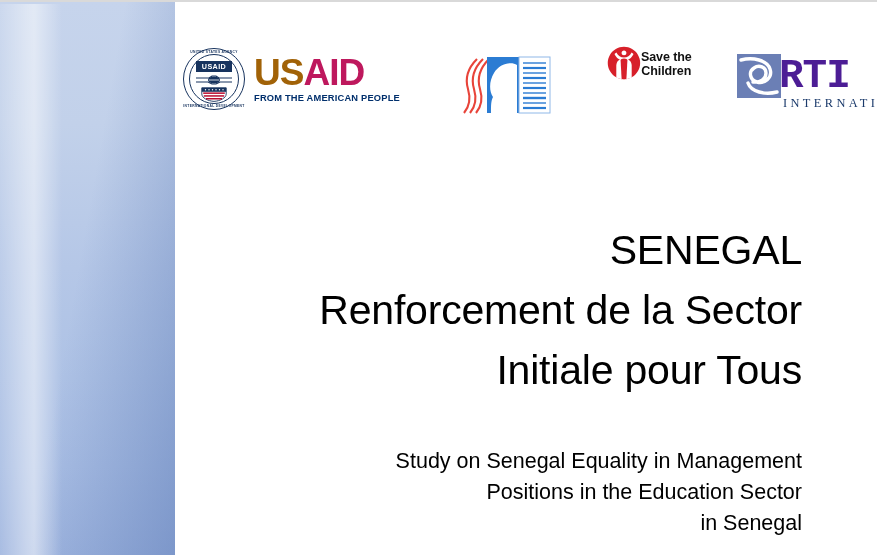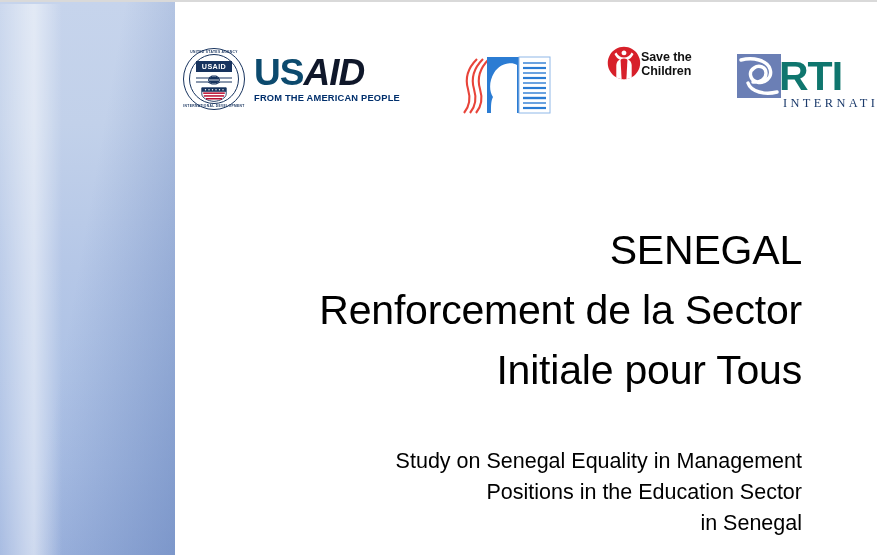--- a/index.html
+++ b/index.html
@@ -144,22 +144,22 @@
     display: block;
   }
   .usaid-word .big {
     font-size: 37px;
     font-weight: bold;
     letter-spacing: -1px;
     line-height: 34px;
     white-space: nowrap;
     display: block;
   }
-  .usaid-word .big .us { color: #0c4a6e; }
-  .usaid-word .big .aid { color: #0f172a; font-style: italic; }
+  .usaid-word .big .us { color: #a16207; }
+  .usaid-word .big .aid { color: #be185d; }
   .usaid-word .tag {
     display: block;
     font-size: 9.3px;
     font-weight: bold;
     color: #002f6c;
     letter-spacing: 0.2px;
     margin-top: 3px;
     white-space: nowrap;
   }
 
@@ -177,24 +177,24 @@
     line-height: 13.5px;
     text-align: center;
     letter-spacing: -0.1px;
   }
 
   
   .logo-rti { left: 562px; top: 16px; flex-direction: column; align-items: flex-start; }
   .rti-top { display: flex; align-items: center; }
   .rti-mark { width: 44px; height: 44px; flex: none; }
   .rti-letters {
-    font-family: Liberation Sans, sans-serif;
+    font-family: Liberation Mono, monospace;
     font-size: 41px;
     font-weight: bold;
-    color: #0f766e;
+    color: #4c1d95;
     line-height: 40px;
     letter-spacing: -1px;
     margin-left: -2px;
   }
   .rti-sub {
     font-family: "Liberation Serif", serif;
     font-size: 12.4px;
     color: #1b3a6b;
     letter-spacing: 3.4px;
     margin-top: -2px;

